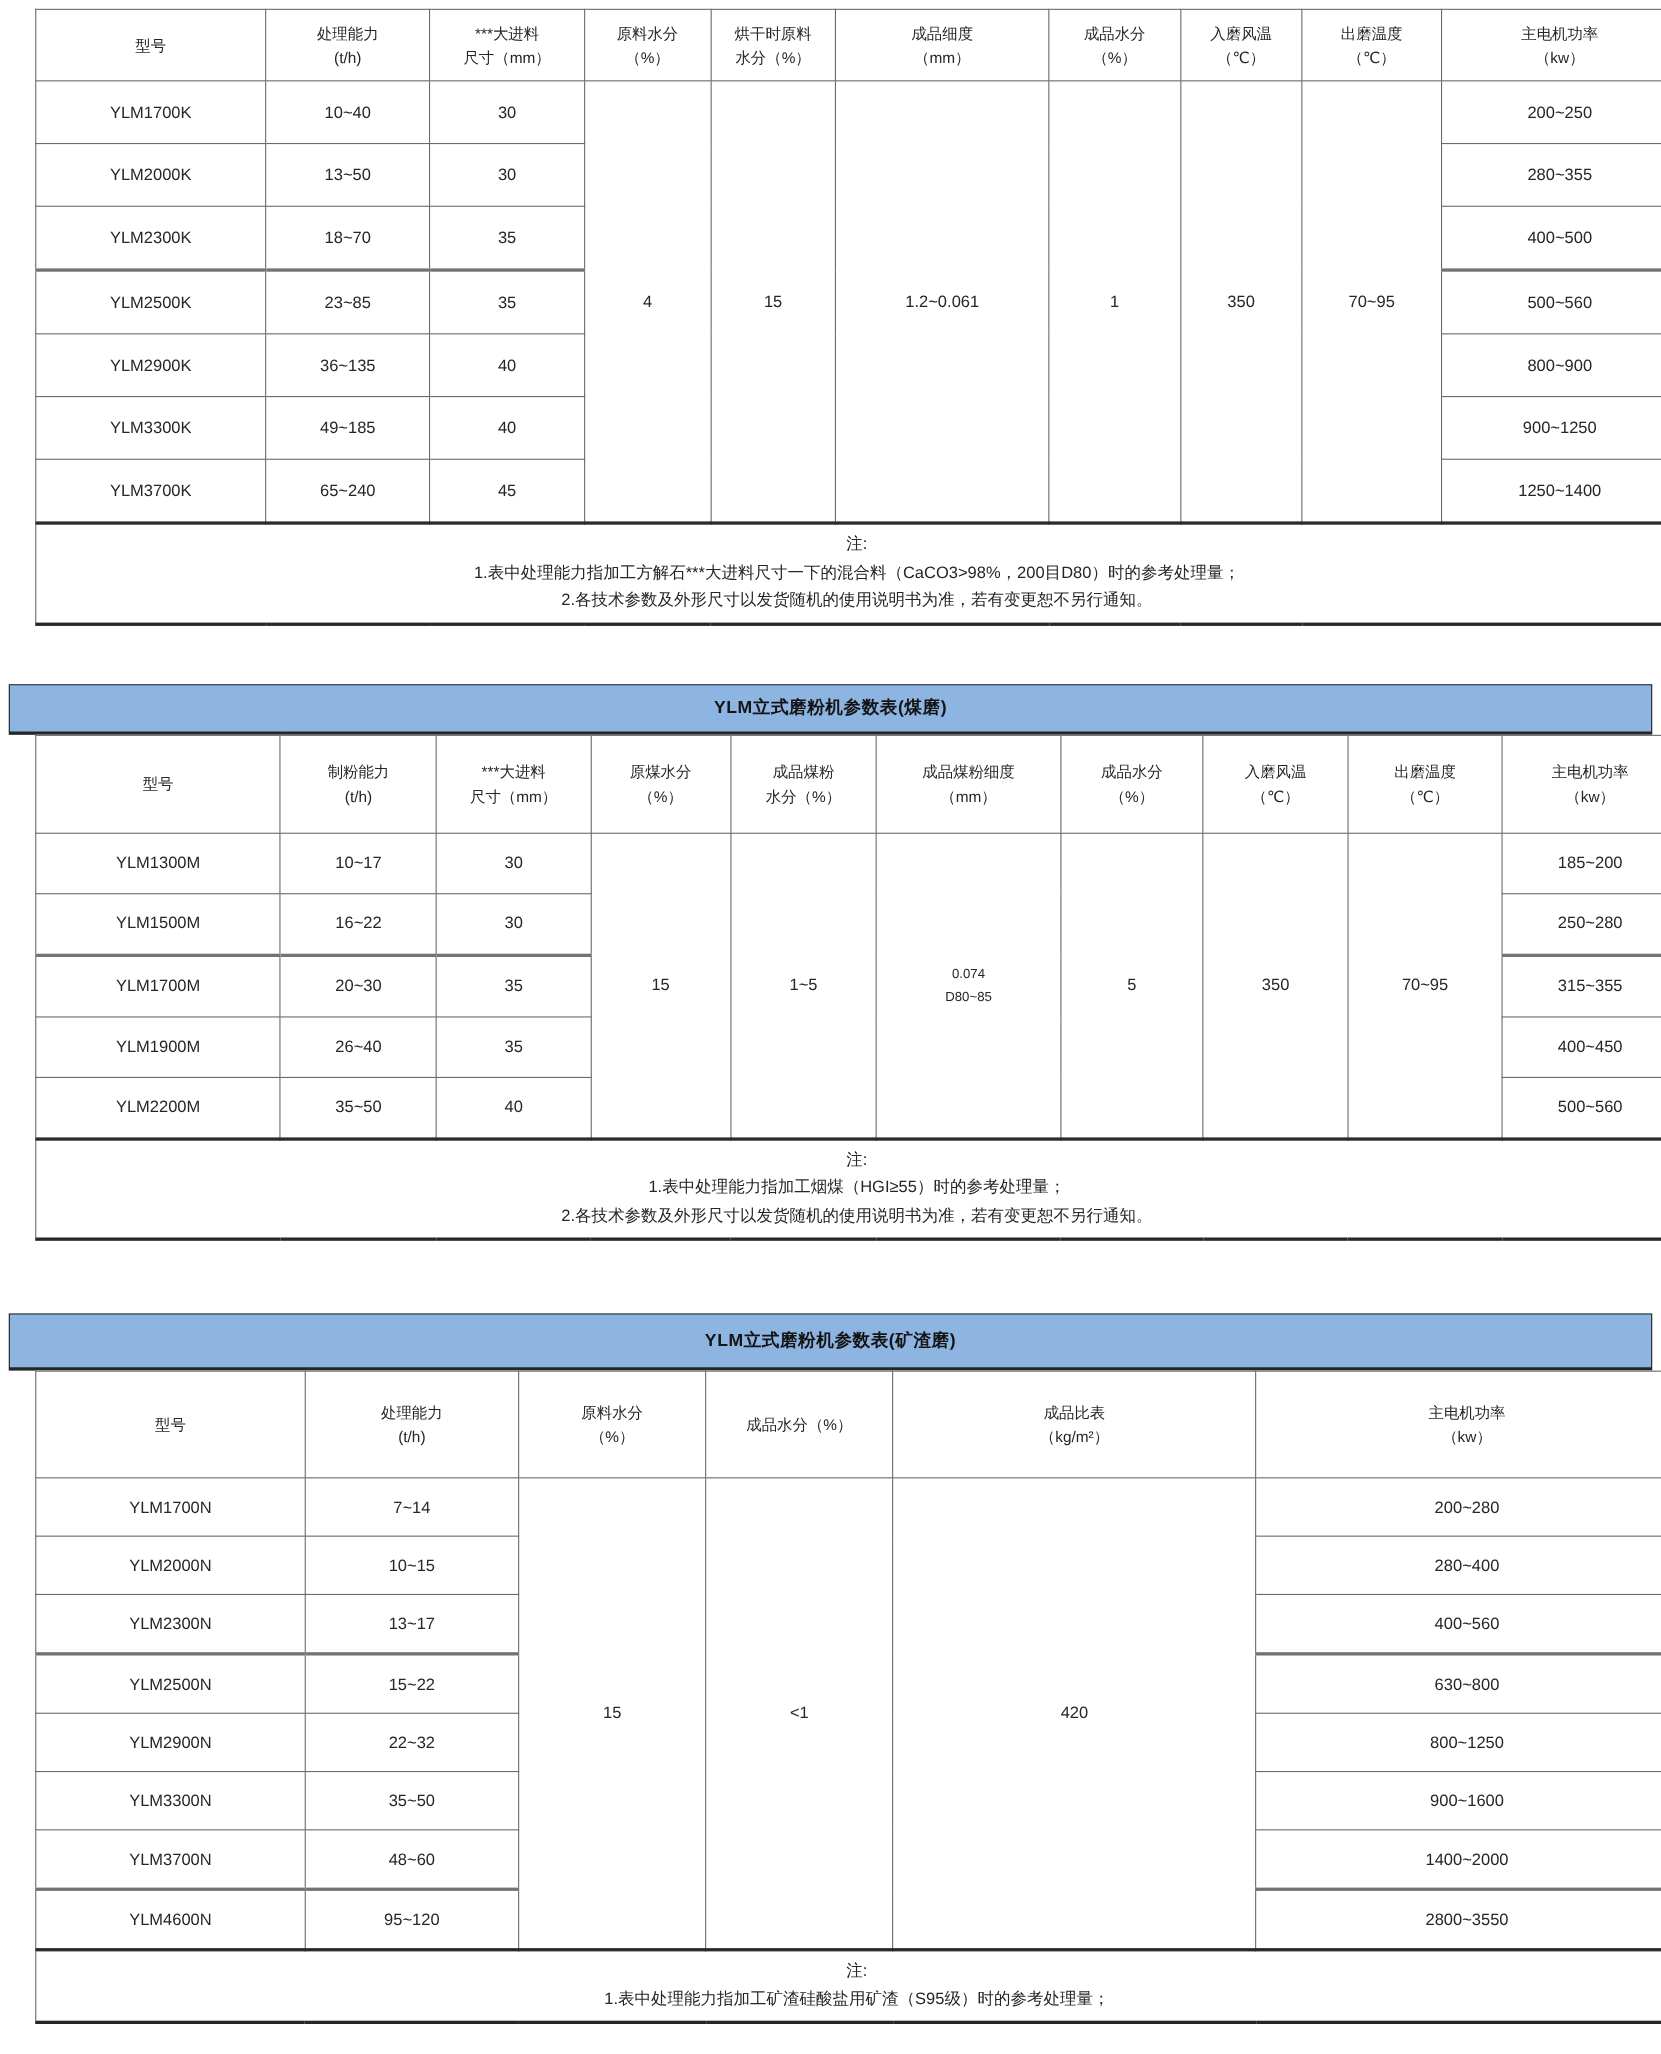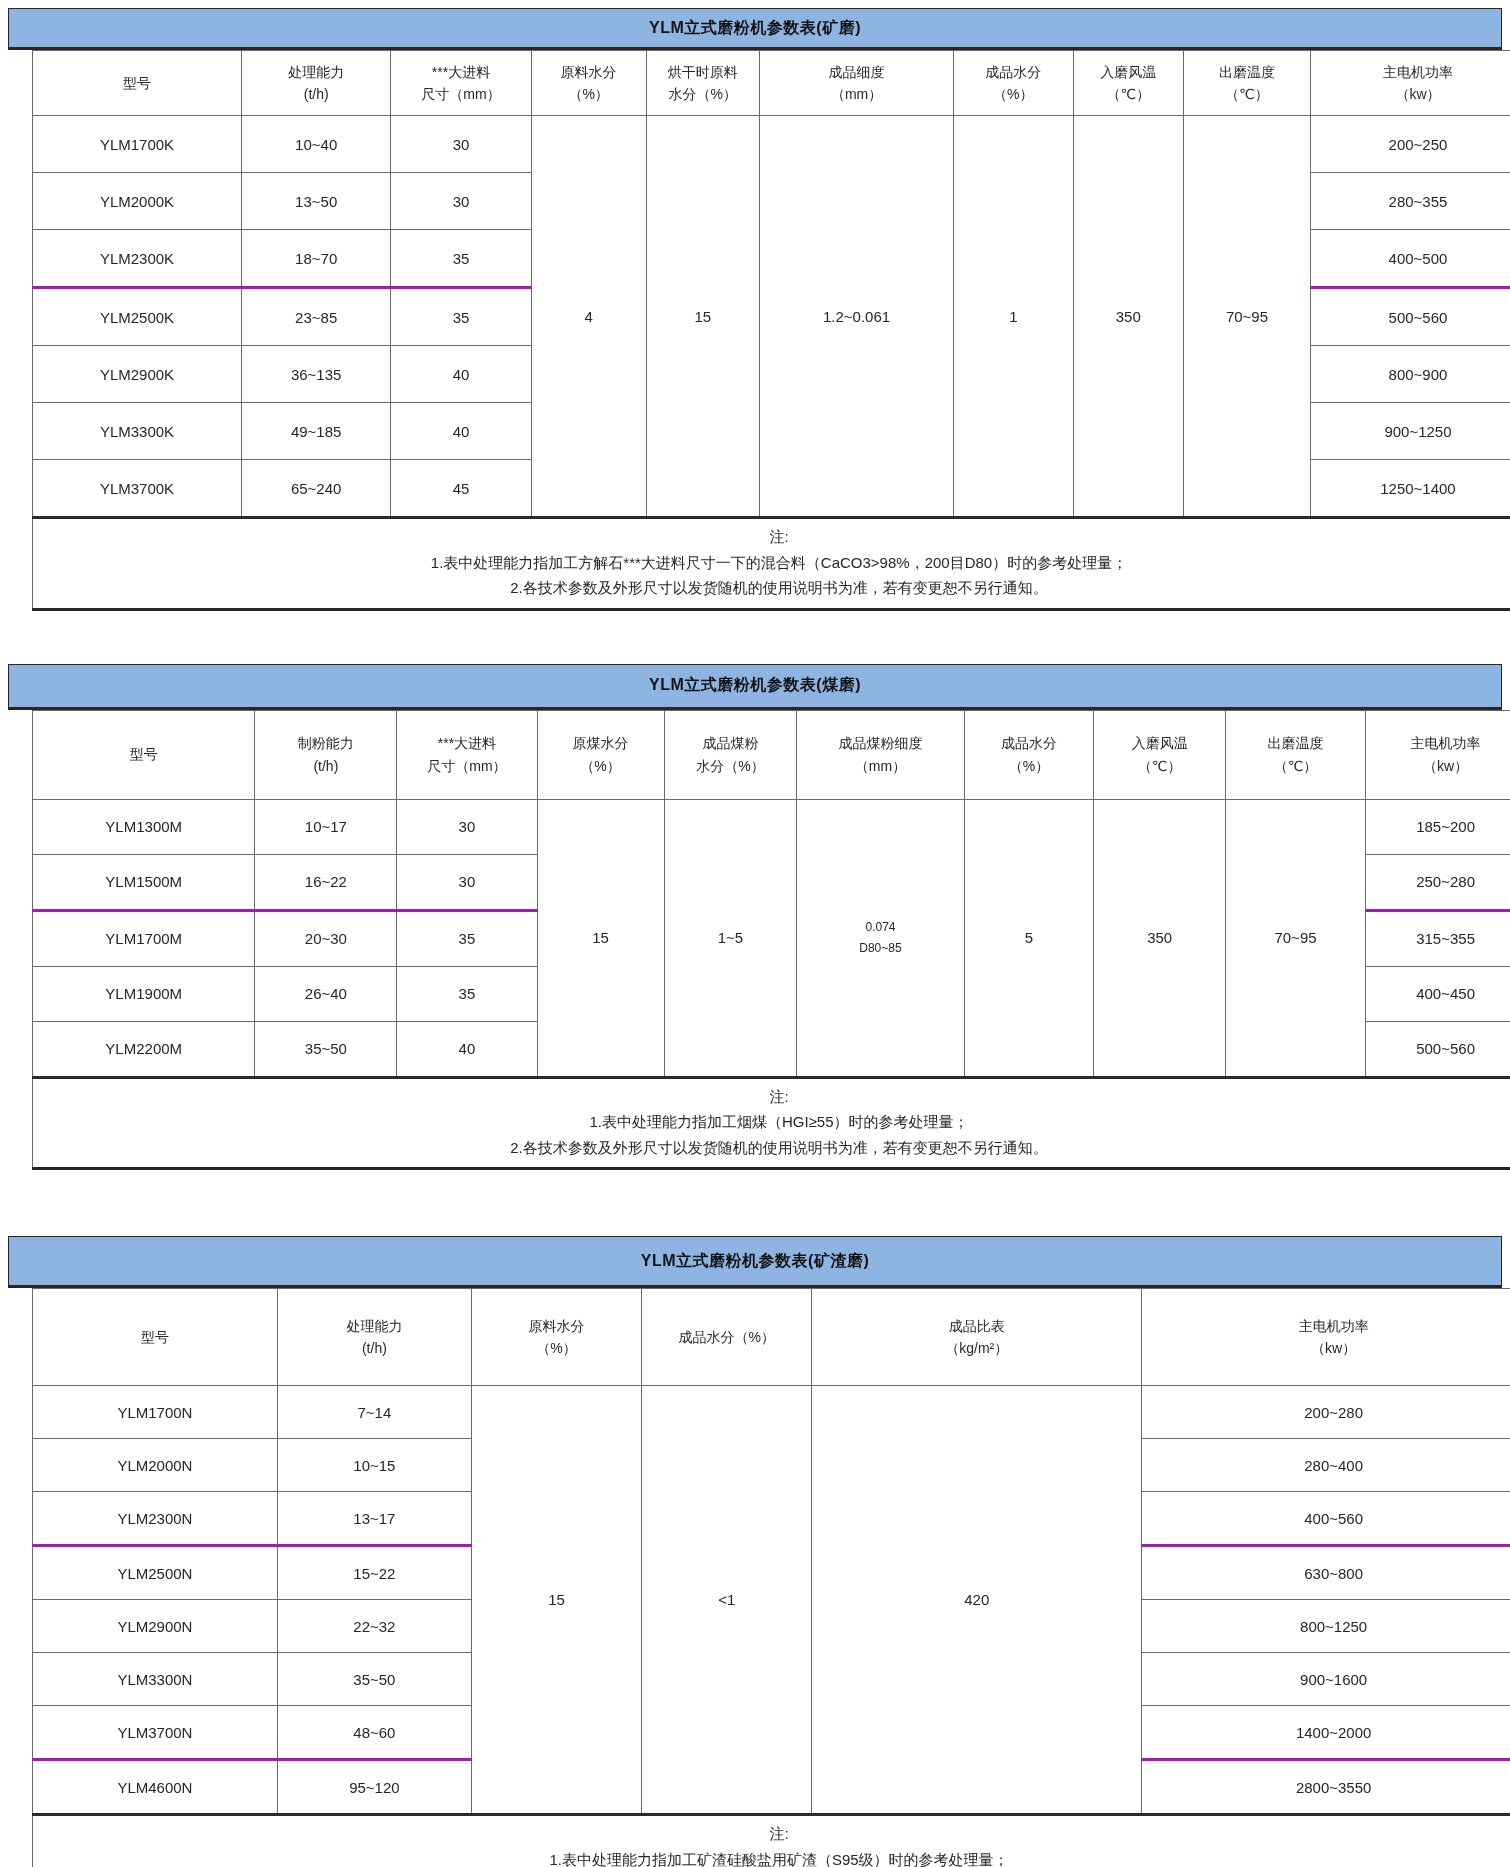--- a/index.html
+++ b/index.html
@@ -47,40 +47,39 @@
   thead th { font-size:14px; line-height:1.6; color:#262626; }
   tbody td { font-size:15px; color:#262626; }
 
   .s0 thead th { height:64px; }
   .s1 thead th { height:88px; }
   .s2 thead th { height:96px; }
   .s0 tbody td { height:56px; }
   .s1 tbody td { height:54px; }
   .s2 tbody td { height:52px; }
 
-  tr.thick-top > td { border-top:3px solid #a21caf; }
+  tr.thick-top > td { border-top:3px solid #737373; }
 
   td.fine { font-size:12px; line-height:1.7; white-space:pre-line; }
 
   td.notes {
     height:auto !important;
     border-top:3px solid #2b2b2b;
     font-size:15px;
     line-height:1.7;
     padding:5px 0 7px 0;
   }
   td.notes .note-line { text-align:center; }
 </style>
 </head>
 <body>
 
 <main class="wrap">
 
   <section class="tbl s0">
-    <div class="title-bar">YLM立式磨粉机参数表(矿磨)</div>
     <table>
         <colgroup>
           <col style="width: 14%;">
           <col style="width: 10%;">
           <col style="width: 9.4%;">
           <col style="width: 7.7%;">
           <col style="width: 7.6%;">
           <col style="width: 13%;">
           <col style="width: 8%;">
           <col style="width: 7.4%;">

